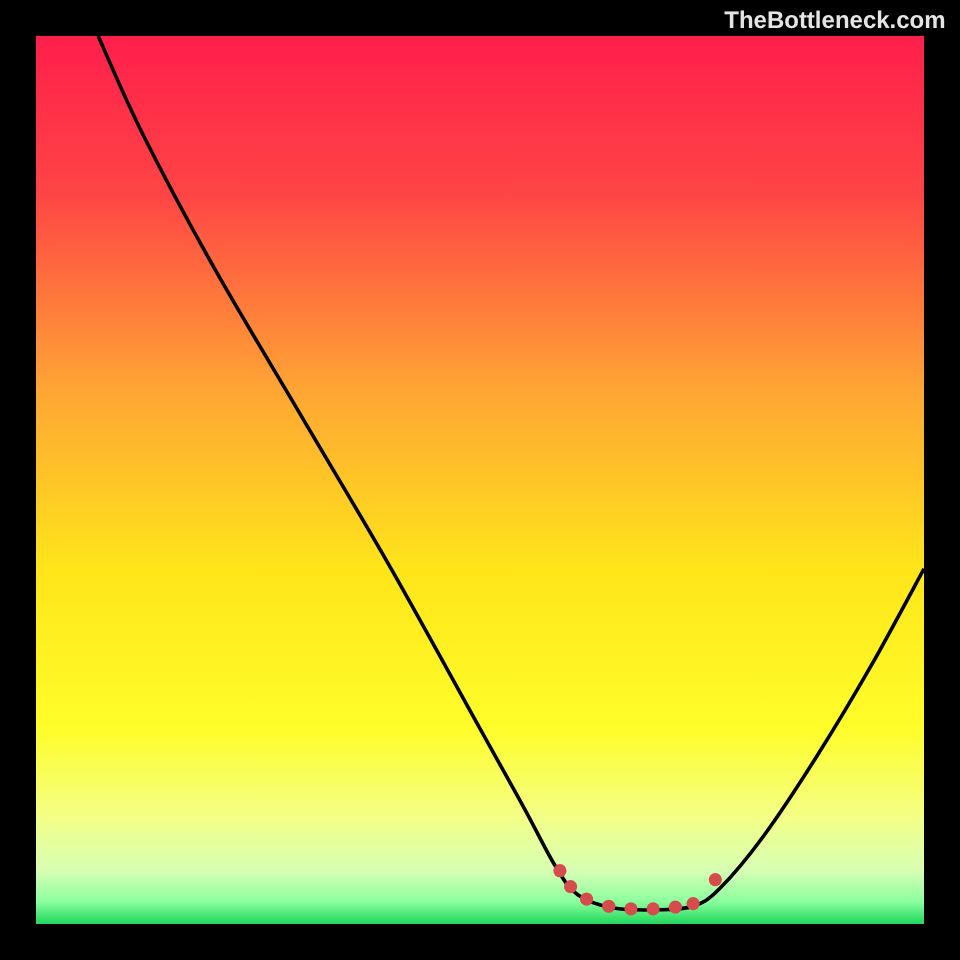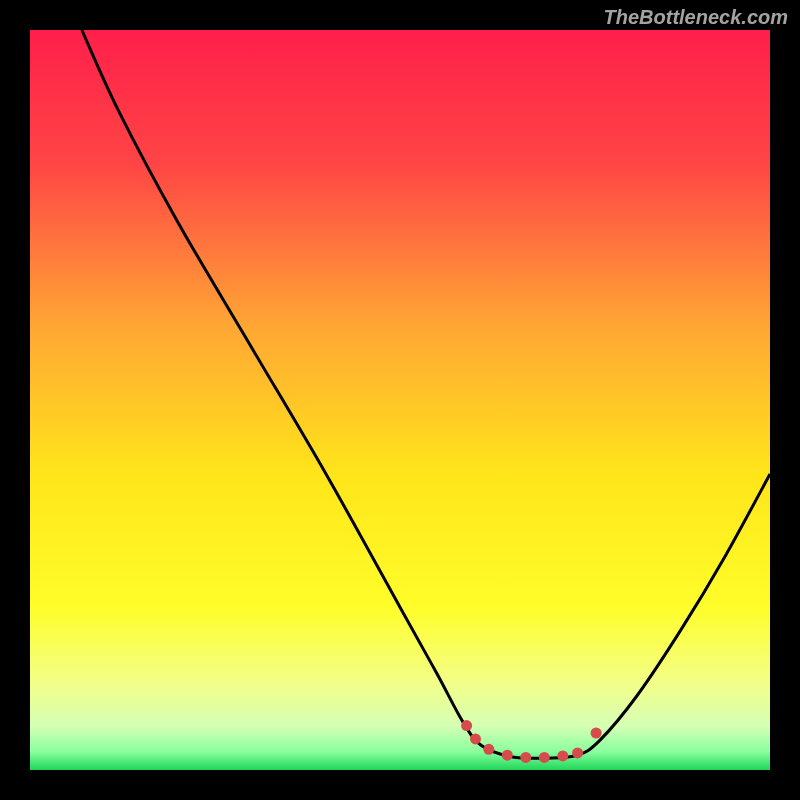--- a/index.html
+++ b/index.html
@@ -8,25 +8,24 @@
     width: 800px;
     height: 800px;
     background: #000;
     position: relative;
     font-family: Arial, sans-serif;
   }
   .watermark {
     position: absolute;
     top: 6px;
     right: 12px;
-    color: #a3a3a3;
+    color: #e5e5e5;
     font-size: 20px;
     font-weight: bold;
     z-index: 10;
-    font-style: italic;
   }
   .plot-area {
     position: absolute;
     left: 30px;
     top: 30px;
     width: 740px;
     height: 740px;
   }
   svg {
     display: block;

